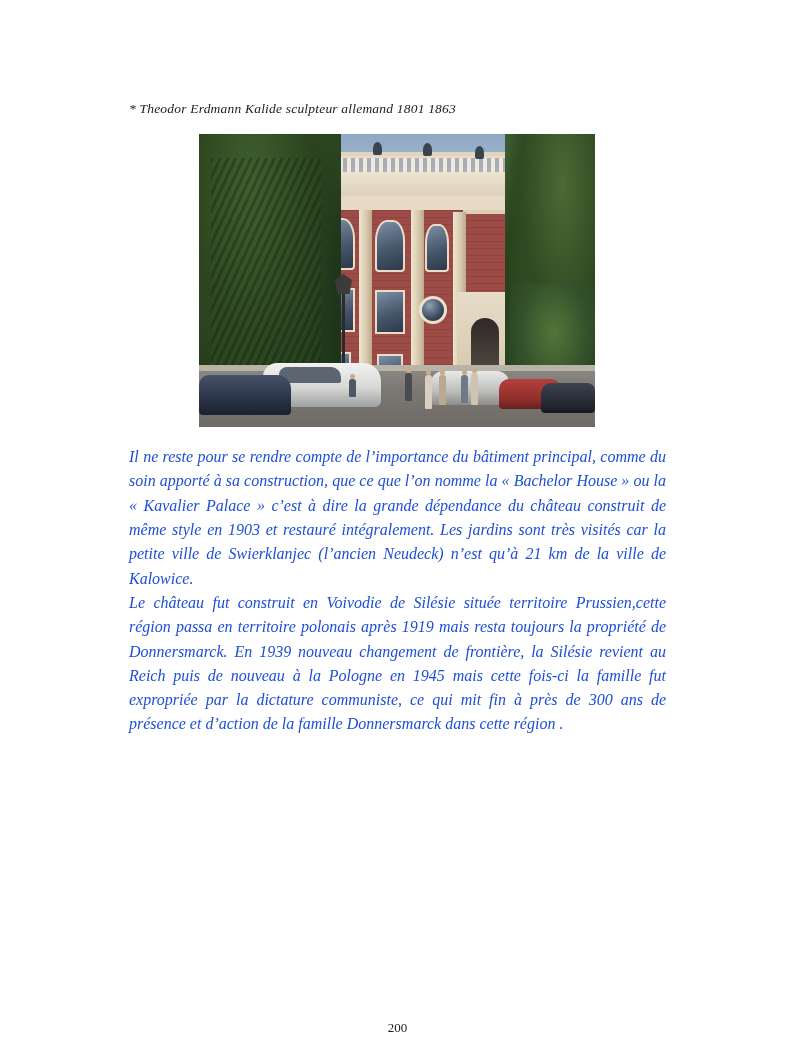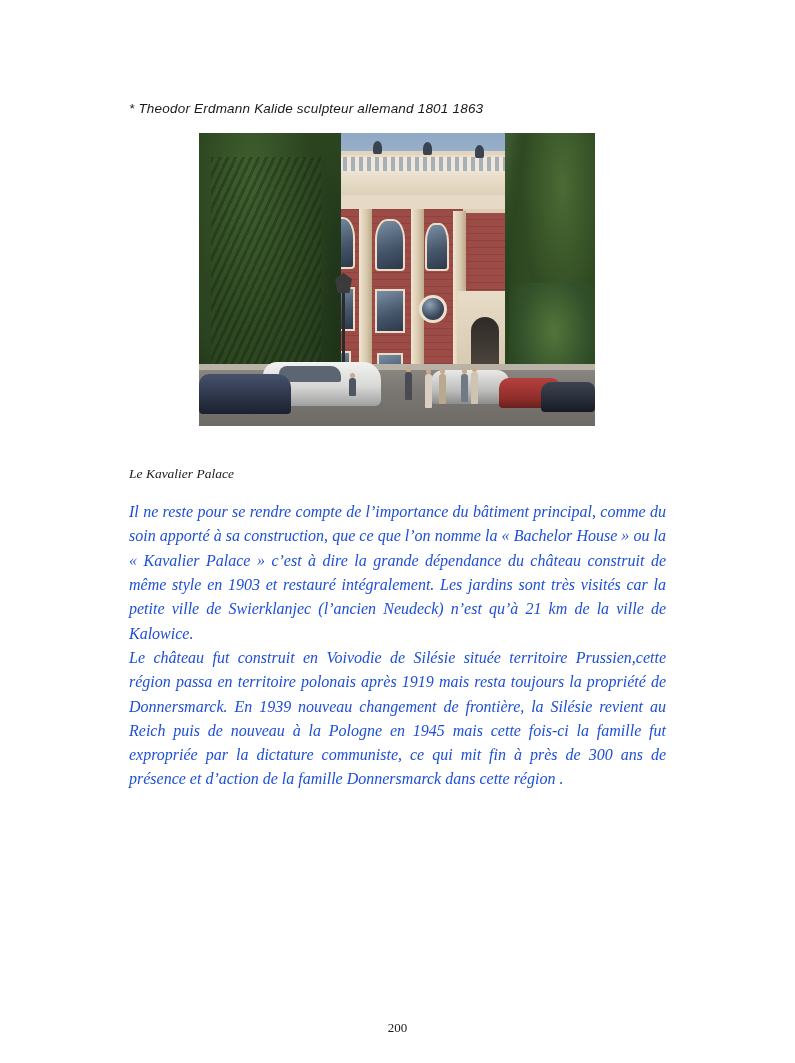--- a/index.html
+++ b/index.html
@@ -17,21 +17,21 @@
     font-family: "Liberation Serif", serif;
     color: #1a1a1a;
   }
   .content {
     position: absolute;
     left: 129px;
     top: 0;
     width: 537px;
   }
   .footnote-line {
-    font-family: Liberation Sans, sans-serif;
+    font-family: Liberation Serif, serif;
     font-style: italic;
     font-size: 13.5px;
     letter-spacing: 0.2px;
     margin-top: 101px;
     color: #1a1a1a;
     white-space: nowrap;
   }
   .photo-wrap {
     margin-top: 17px;
     margin-left: 70px;
@@ -329,21 +329,20 @@
 
         <div class="person head" style="left:206px; bottom:26px;"></div>
         <div class="person head" style="left:226px; bottom:18px; background:#d8cfc2; height:34px;"></div>
         <div class="person head" style="left:240px; bottom:22px; background:#b9a98f; height:30px;"></div>
         <div class="person head" style="left:262px; bottom:24px; background:#6f7a86;"></div>
         <div class="person head" style="left:272px; bottom:22px; background:#cfc4b2; height:32px;"></div>
         <div class="person head" style="left:150px; bottom:30px; background:#4e5664; height:18px;"></div>
       </div>
     </div>
 
-    <div class="caption">Le Kavalier Palace</div>
 
     <div class="body-text">
       <p>Il ne reste pour se rendre compte de l’importance du bâtiment principal, comme du soin apporté à sa construction, que ce que l’on nomme la « Bachelor House » ou la « Kavalier Palace »   c’est à dire la grande dépendance du château construit de même style en 1903 et restauré intégralement. Les jardins sont très visités car la petite ville de Swierklanjec (l’ancien Neudeck) n’est qu’à 21 km de la ville de Kalowice.</p>
       <p>Le château fut construit en Voivodie de  Silésie située territoire Prussien,cette région passa en territoire polonais après 1919 mais resta toujours la propriété de Donnersmarck. En 1939  nouveau changement de frontière, la Silésie revient au Reich puis de nouveau à la Pologne en 1945 mais cette fois-ci la famille fut expropriée par la dictature communiste, ce qui mit fin à près de 300 ans de présence et d’action de la famille Donnersmarck dans cette région .</p>
     </div>
 
   </div>
 
   <div class="page-number">200</div>
 

